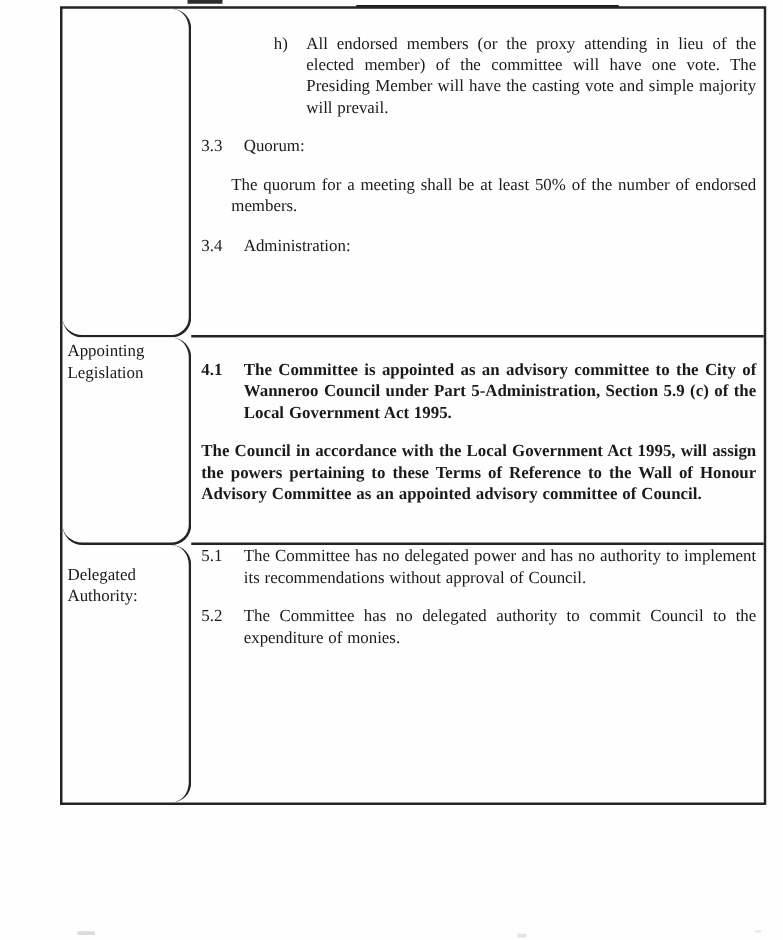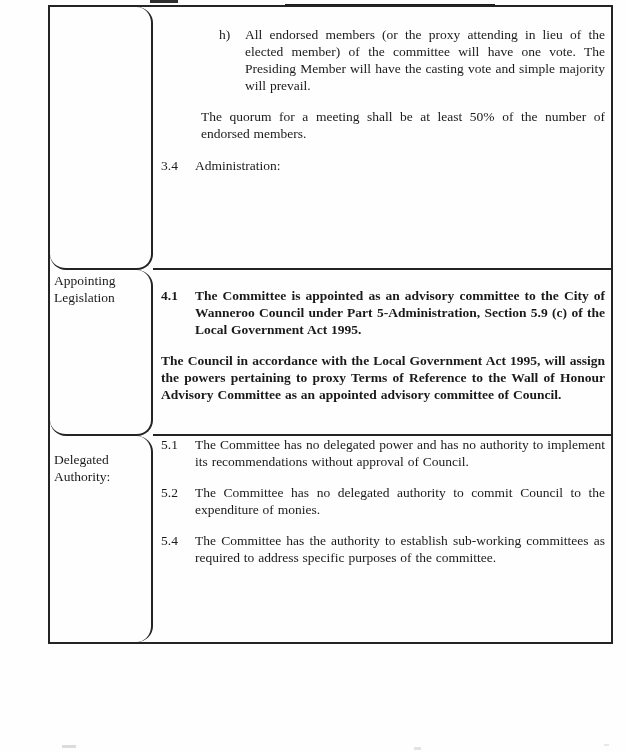--- a/index.html
+++ b/index.html
@@ -41,21 +41,21 @@
   .item { display: flex; margin-bottom: 14px; }
   .item .num { flex: 0 0 34px; }
   .item .body { flex: 1; text-align: justify; text-align-last: left; }
   .item.lettered { margin-left: 58px; }
   .item.lettered .marker { flex: 0 0 26px; }
   .para {
     margin: 0 0 15px 34px;
     text-align: justify;
     text-align-last: left;
   }
-  .para.extra-indent { margin-left: 40px; }
+  .para.extra-indent { margin-left: 24px; }
   .artifact { position: absolute; }
   .smudge-top-left { left: 150px; top: 0; width: 28px; height: 3px; background: #2e2e2e; }
   .smudge-top-mid { left: 285px; top: 4px; width: 210px; height: 2px; background: #1c1c1c; }
   .speck-1 { left: 62px; top: 745px; width: 14px; height: 3px; background: #dcdcdc; }
   .speck-2 { left: 414px; top: 747px; width: 7px; height: 3px; background: #e3e3e3; }
   .speck-3 { left: 604px; top: 744px; width: 5px; height: 2px; background: #e8e8e8; }
 </style>
 </head>
 <body>
 
@@ -67,56 +67,56 @@
   <div class="doc-table">
 
     <div class="cell label-cell row-sep r1">
       <span></span>
     </div>
     <div class="cell content-cell row-sep r1">
       <div class="item lettered">
         <span class="marker">h)</span>
         <span class="body">All endorsed members (or the proxy attending in lieu of the elected member) of the committee will have one vote. The Presiding Member will have the casting vote and simple majority will prevail.</span>
       </div>
+      <div class="item">
+        <span class="num">3.3</span>
+        <span class="body">Quorum:</span>
+      </div>
       <div class="para extra-indent">The quorum for a meeting shall be at least 50% of the number of endorsed members.</div>
       <div class="item">
         <span class="num">3.4</span>
         <span class="body">Administration:</span>
       </div>
     </div>
 
     <div class="cell label-cell row-sep r2">
       <span>Appointing Legislation</span>
     </div>
     <div class="cell content-cell row-sep r2">
       <div class="item">
         <span class="num">4.1</span>
         <span class="body">The Committee is appointed as an advisory committee to the City of Wanneroo Council under Part 5-Administration, Section 5.9 (c) of the Local Government Act 1995.</span>
       </div>
       <div class="item">
-        <span class="body">The Council in accordance with the Local Government Act 1995, will assign the powers pertaining to proxy Terms of Reference to the Wall of Honour Advisory Committee as an appointed advisory committee of Council.</span>
+        <span class="body">The Council in accordance with the Local Government Act 1995, will assign the powers pertaining to these Terms of Reference to the Wall of Honour Advisory Committee as an appointed advisory committee of Council.</span>
       </div>
     </div>
 
     <div class="cell label-cell r3">
       <span>Delegated Authority:</span>
     </div>
     <div class="cell content-cell r3">
       <div class="item">
         <span class="num">5.1</span>
         <span class="body">The Committee has no delegated power and has no authority to implement its recommendations without approval of Council.</span>
       </div>
       <div class="item">
         <span class="num">5.2</span>
         <span class="body">The Committee has no delegated authority to commit Council to the expenditure of monies.</span>
       </div>
-      <div class="item">
-        <span class="num">5.4</span>
-        <span class="body">The Committee has the authority to establish sub-working committees as required to address specific purposes of the committee.</span>
-      </div>
     </div>
 
   </div>
 
   <div class="artifact speck-1"></div>
   <div class="artifact speck-2"></div>
   <div class="artifact speck-3"></div>
 
 </div>
 

